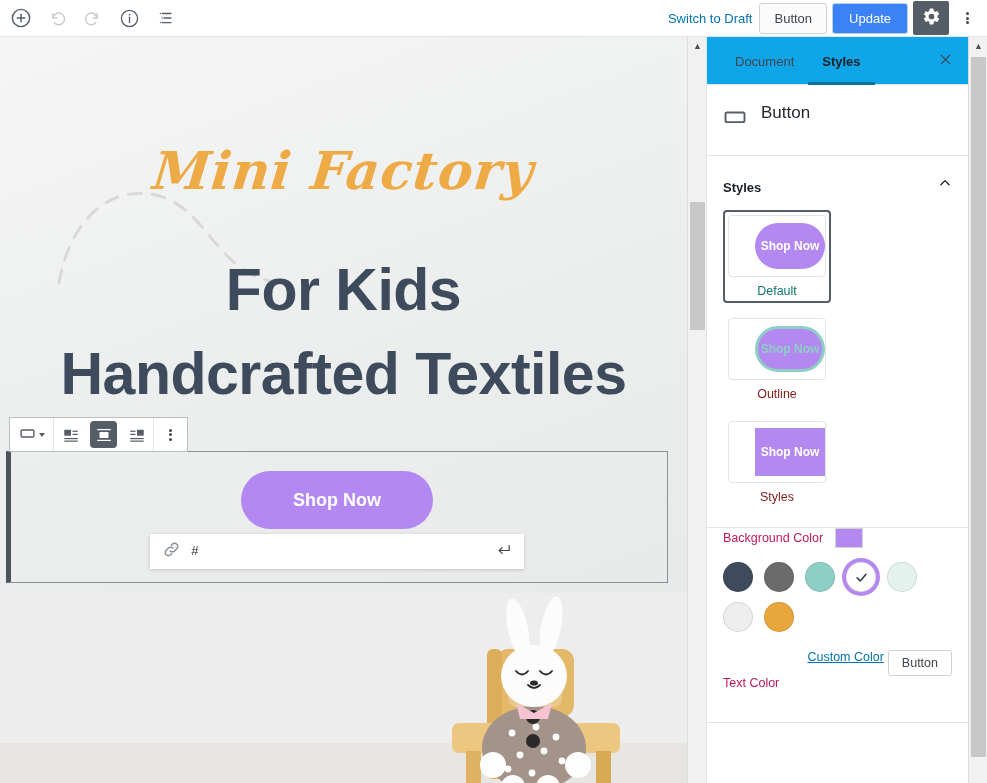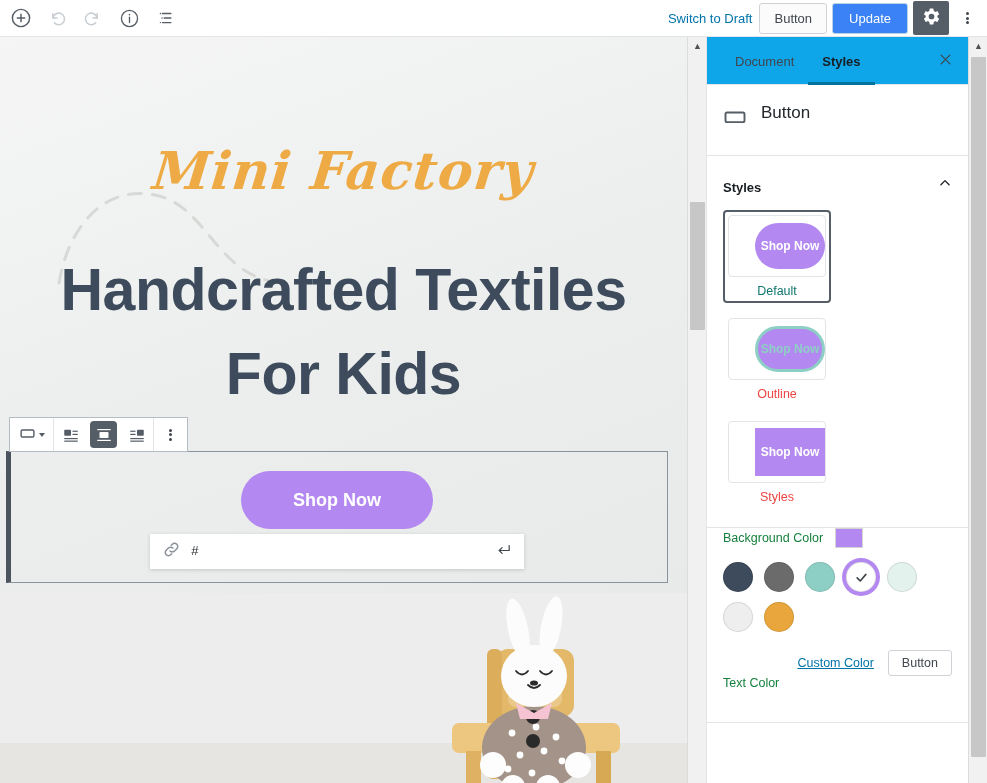--- a/index.html
+++ b/index.html
@@ -165,34 +165,34 @@
     height: 62px; border: 1px solid #e2e4e7; border-radius: 4px; background: #fff;
     display: flex; align-items: center; justify-content: center; overflow: hidden;
   }
   .sp-pill {
     width: 86px; height: 46px; border-radius: 23px; background: #b388f0;
     display: flex; align-items: center; justify-content: center;
     color: #fff; font-size: 12px; font-weight: bold; margin-left: 26px; white-space: nowrap;
   }
   .sp-pill.outline { border: 3px solid #8ecfc5; color: #8ecfc5; }
   .sp-pill.squared { border-radius: 0; height: 48px; }
-  .style-label { text-align: center; font-size: 12.5px; color: #ef4444; margin-top: 7px; }
+  .style-label { text-align: center; font-size: 12.5px; color: #7f1d1d; margin-top: 7px; }
   .style-item.selected .style-label { color: #0f766e; }
 
   .color-row { display: flex; align-items: center; gap: 12px; margin-bottom: 14px; }
-  .color-lbl { font-size: 12.5px; color: #15803d; }
+  .color-lbl { font-size: 12.5px; color: #be185d; }
   .color-indicator { width: 28px; height: 20px; background: #b388f0; border: 1px solid #d4d4d4; }
   .swatches { display: flex; flex-wrap: wrap; gap: 10px 11px; width: 200px; }
   .sw {
     width: 30px; height: 30px; border-radius: 50%; cursor: pointer;
     border: 1px solid rgba(0,0,0,0.10); position: relative;
   }
   .sw.sel { box-shadow: 0 0 0 2px #fff inset, 0 0 0 4px currentColor; }
   .sw .chk { position: absolute; inset: 0; display: flex; align-items: center; justify-content: center; color: #40464d; font-size: 14px; }
-  .color-actions { display: flex; align-items: center; justify-content: flex-end; gap: 14px; margin-top: 18px; }
+  .color-actions { display: flex; align-items: flex-start; justify-content: flex-end; gap: 4px; margin-top: 18px; }
   .custom-link { font-size: 12.5px; color: #0073aa; text-decoration: underline; cursor: pointer; background: none; border: none; font-family: inherit; }
   .clear-btn {
     font-size: 12.5px; color: #40464d; background: #fff; border: 1px solid #cfd3d7;
     border-radius: 3px; padding: 5px 13px; cursor: pointer; font-family: inherit;
   }
 
   .sb-scroll {
     position: absolute; top: 37px; left: 968px; width: 19px; height: 746px;
     background: #f1f1f1; border-left: 1px solid #dcdcdc;
   }
@@ -265,22 +265,22 @@
   <div class="editor">
     <div class="hero">
 
       <svg class="dash-curve" width="300" height="110">
         <path d="M4 106 C 14 46, 52 8, 100 18 C 150 28, 160 92, 215 104" fill="none" stroke="#d8d9d7" stroke-width="3" stroke-dasharray="13 11" stroke-linecap="round"></path>
       </svg>
 
       <div class="script-title">Mini Factory</div>
 
       <div class="headline">
+        <div>For Kids</div>
         <div>Handcrafted Textiles</div>
-        <div>For Kids</div>
       </div>
 
       <div class="photo">
         <svg width="687" height="227" viewBox="0 0 687 227">
           <rect x="0" y="0" width="687" height="150" fill="#ededed"></rect>
           <rect x="0" y="150" width="687" height="77" fill="#e6e5e2"></rect>
 
           <rect x="496" y="56" width="78" height="68" rx="12" fill="#e3b969"></rect>
           <rect x="508" y="68" width="54" height="46" rx="8" fill="#eac889"></rect>
           <rect x="487" y="56" width="15" height="130" rx="6" fill="#dcae5c"></rect>

